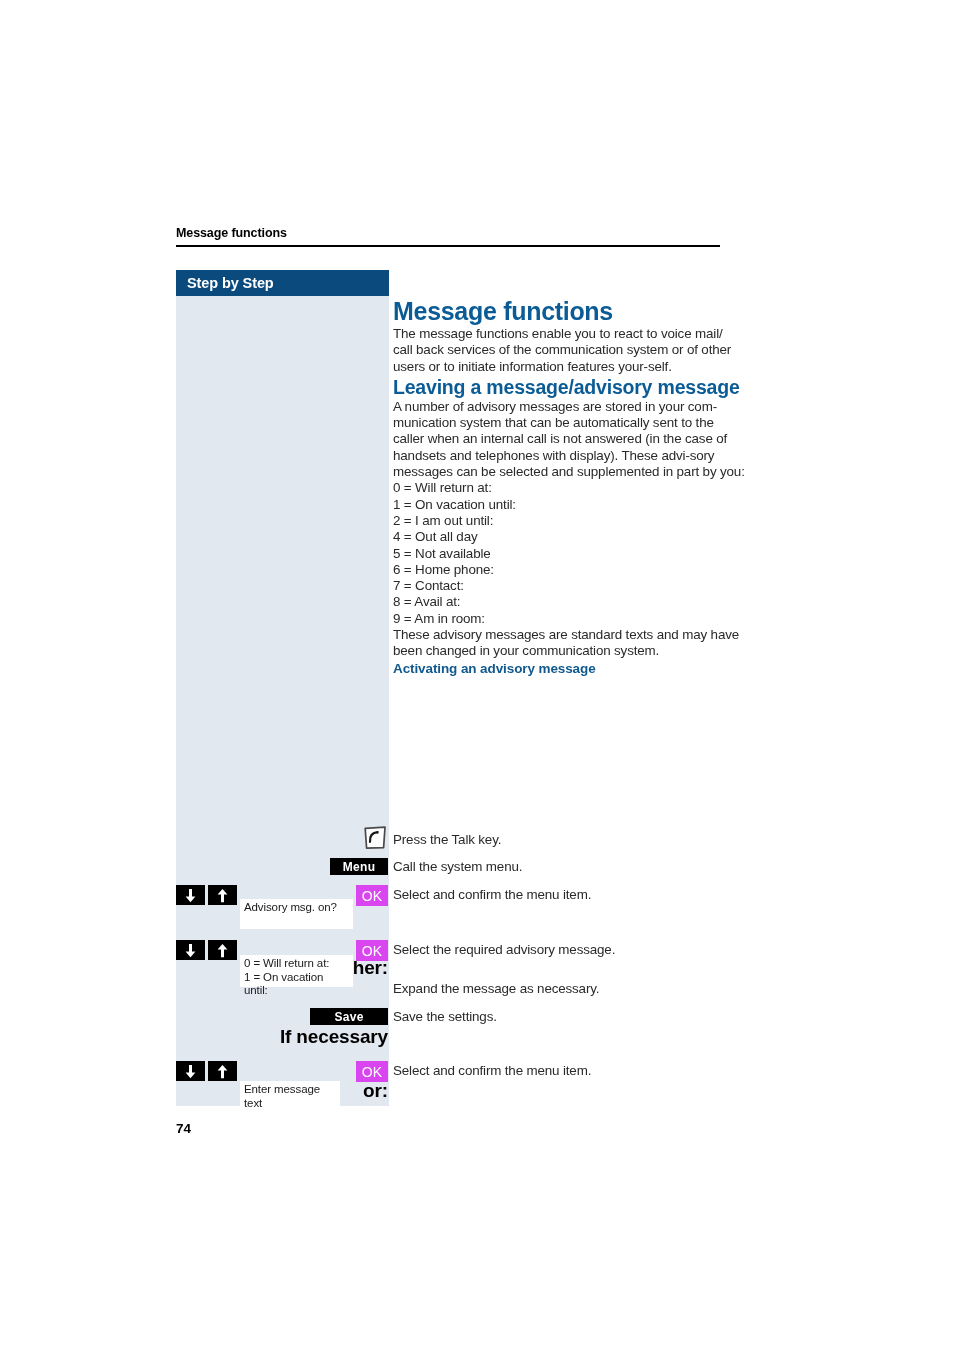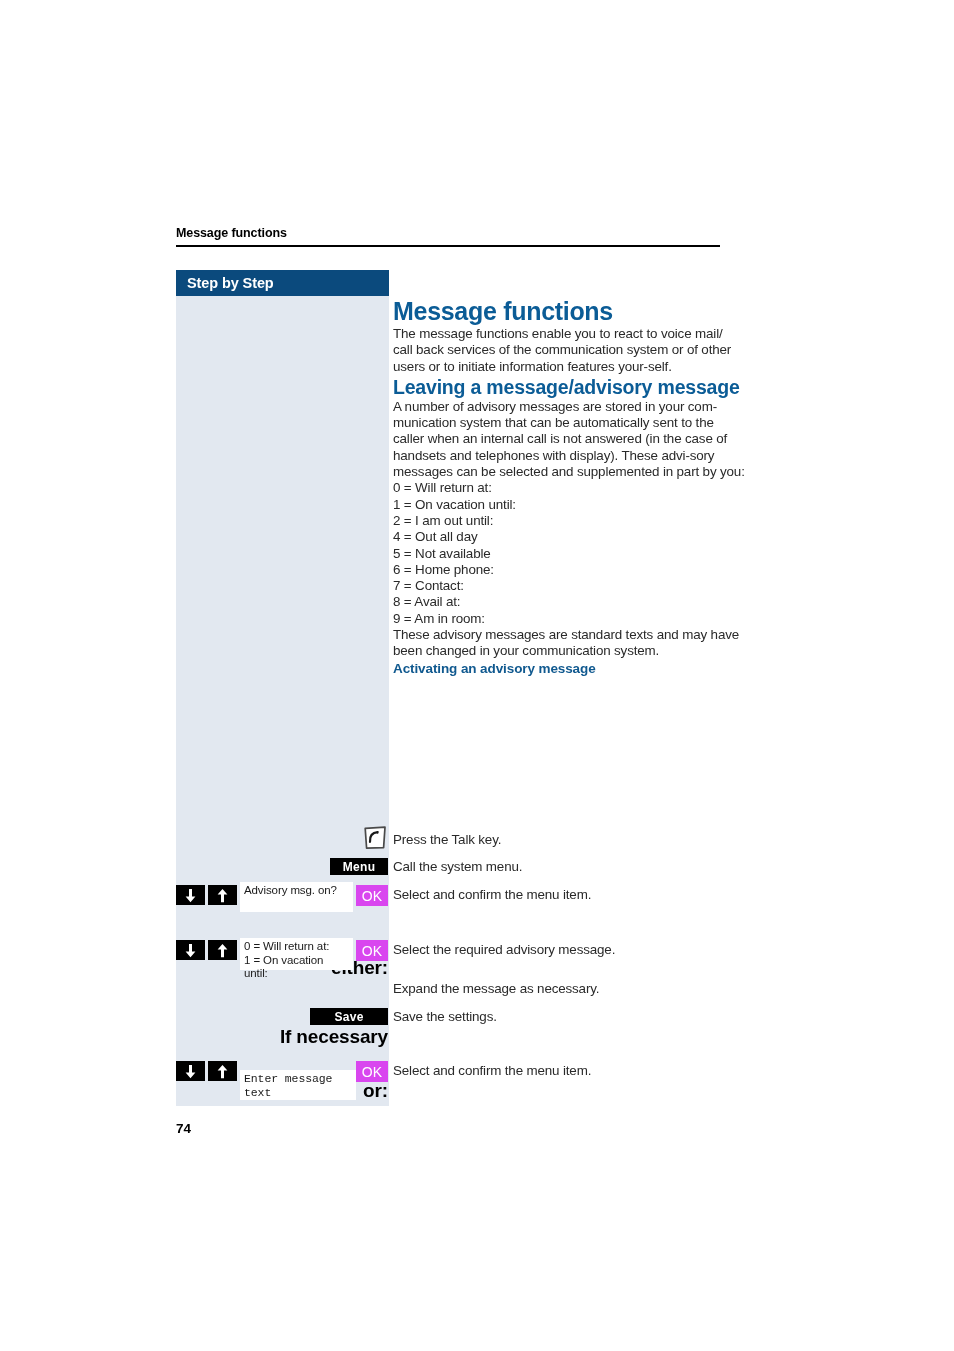--- a/index.html
+++ b/index.html
@@ -205,20 +205,21 @@
   
   .display {
     position: absolute;
     background: #ffffff;
     color: #1a1a1a;
     font-size: 11.5px;
     line-height: 13.5px;
     letter-spacing: -0.1px;
     padding: 2px 4px 2px 4px;
     box-sizing: border-box;
+    margin-top: 17px;
   }
 
   
   .cue {
     position: absolute;
     right: 1px;
     font-size: 19px;
     font-weight: bold;
     color: #000000;
     letter-spacing: -0.15px;
@@ -370,21 +371,21 @@
         <span class="arrowkey" style="left:0px; top:3px;">
           <svg width="13" height="15" viewBox="0 0 13 15">
               <path d="M5.0 1 H8.0 V8.6 H11.4 L6.5 14.2 L1.6 8.6 H5.0 Z" fill="#ffffff"></path>
             </svg>
         </span>
         <span class="arrowkey" style="left:32px; top:3px;">
           <svg width="13" height="15" viewBox="0 0 13 15">
               <path d="M5.0 14.2 H8.0 V6.6 H11.4 L6.5 1 L1.6 6.6 H5.0 Z" fill="#ffffff"></path>
             </svg>
         </span>
-        <span class="display" style="left:64px; top:12px; width:116px; height:30px;font-family:Liberation Mono, monospace;">
+        <span class="display" style="left:64px; top:6px; width:100px; height:30px;">
           <span>Enter message text</span>
         </span>
         <span class="okbtn" style="left:180px; top:3px; width:32px; height:21px;">OK</span>
       </div>
       <div class="instr" style="top:5px">Select and confirm the menu item.</div>
     </div>
 
   </div>
 
   <div class="folio">74</div>

